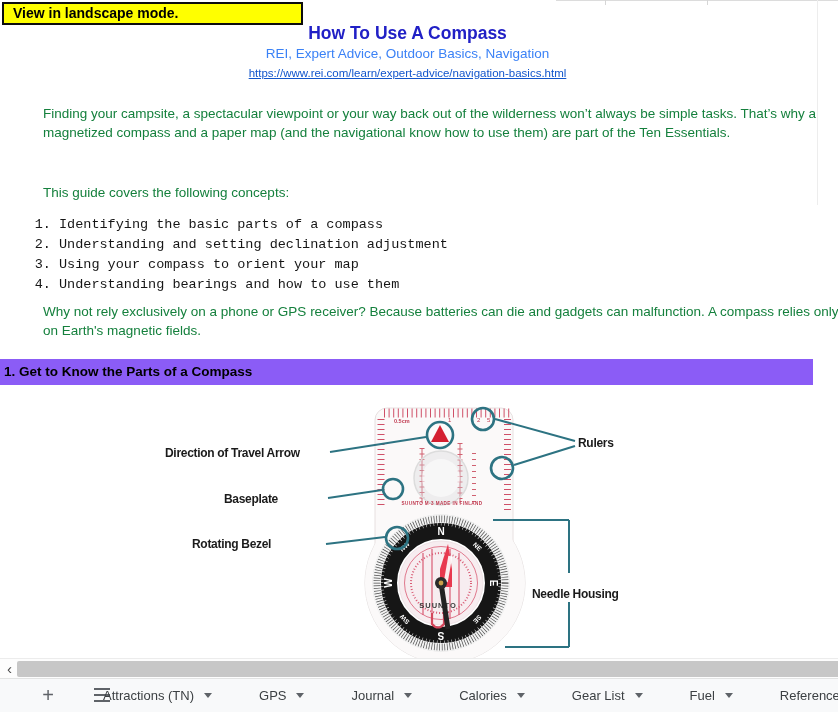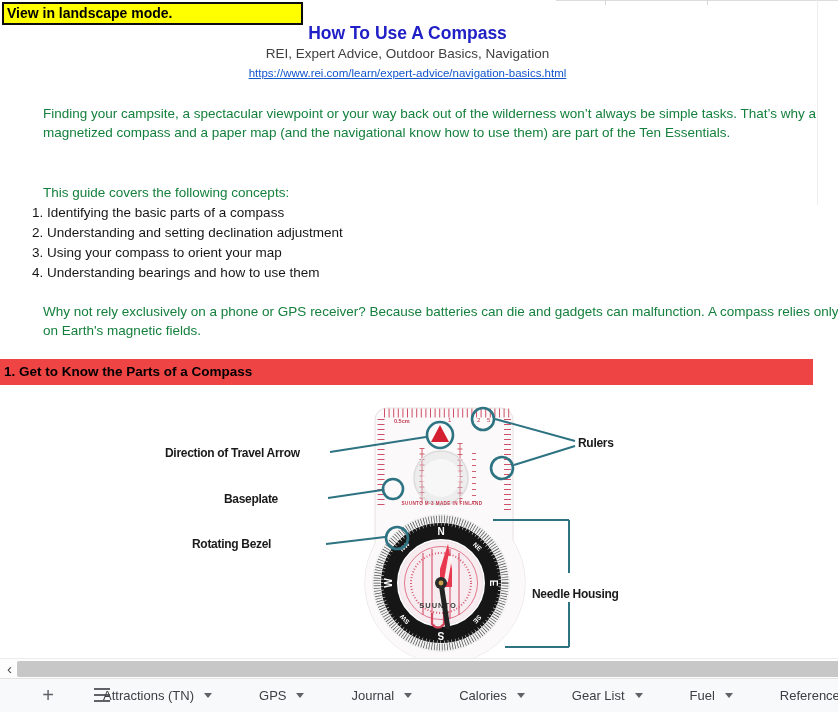--- a/index.html
+++ b/index.html
@@ -12,43 +12,43 @@
 
   
   .grid-h { left:556px; top:0; width:282px; height:1px; background:#dcdcdc; }
   .grid-tick { top:0; width:1px; height:5px; background:#d6d6d6; }
   .grid-v { left:817px; top:0; width:1px; height:205px; background:#ededed; }
 
   
   .banner {
     left:2px; top:2px; width:301px; height:23px;
     background:#ffff00; border:2px solid #0d0d0d;
-    font-weight:bold; font-size:14px; line-height:19px; padding-left:3px;
+    font-weight:bold; font-size:14px; line-height:19px; padding-left:9px;
     color:#000; white-space:nowrap; overflow:hidden;
   }
 
   .title { left:0; top:23px; width:815px; text-align:center;
     font-size:17.5px; font-weight:bold; color:#2120c6; }
   .subtitle { left:0; top:46px; width:815px; text-align:center;
-    font-size:13.5px; color:#404040; }
+    font-size:13.5px; color:#3b82f6; }
   .doclink { left:0; top:67px; width:815px; text-align:center;
     font-size:11.5px; }
   .doclink a { color:#1155cc; text-decoration:underline; cursor:pointer; }
 
   .para { left:3px; width:804px; font-size:13.5px; line-height:19.4px; color:#15803d;margin-left:40px; }
   .p1 { top:104px; }
   .p2 { top:183px; }
   .plist { left:3px; top:203px; width:804px; }
-  .plist ol { margin:0; padding-left:44px; }
+  .plist ol { margin:12px; padding-left:44px;font-family:Liberation Mono, monospace; }
   .plist li { font-size:13.5px; line-height:20px; color:#161616; }
   .p3 { top:302px; }
 
   .sec-header {
     left:0; top:359px; width:813px; height:26px;
-    background:#ef4444; font-weight:bold; font-size:13.5px; line-height:26px;
+    background:#8b5cf6; font-weight:bold; font-size:13.5px; line-height:26px;
     padding-left:4px; color:#000;
   }
 
   
   .figure { left:160px; top:403px; width:500px; height:255px; }
   .fig-label {
     position:absolute; font-weight:bold; font-size:12px; color:#1b1b1b;
     letter-spacing:-0.3px; white-space:nowrap; line-height:14px;
   }
   .lbl-right { text-align:left; }

